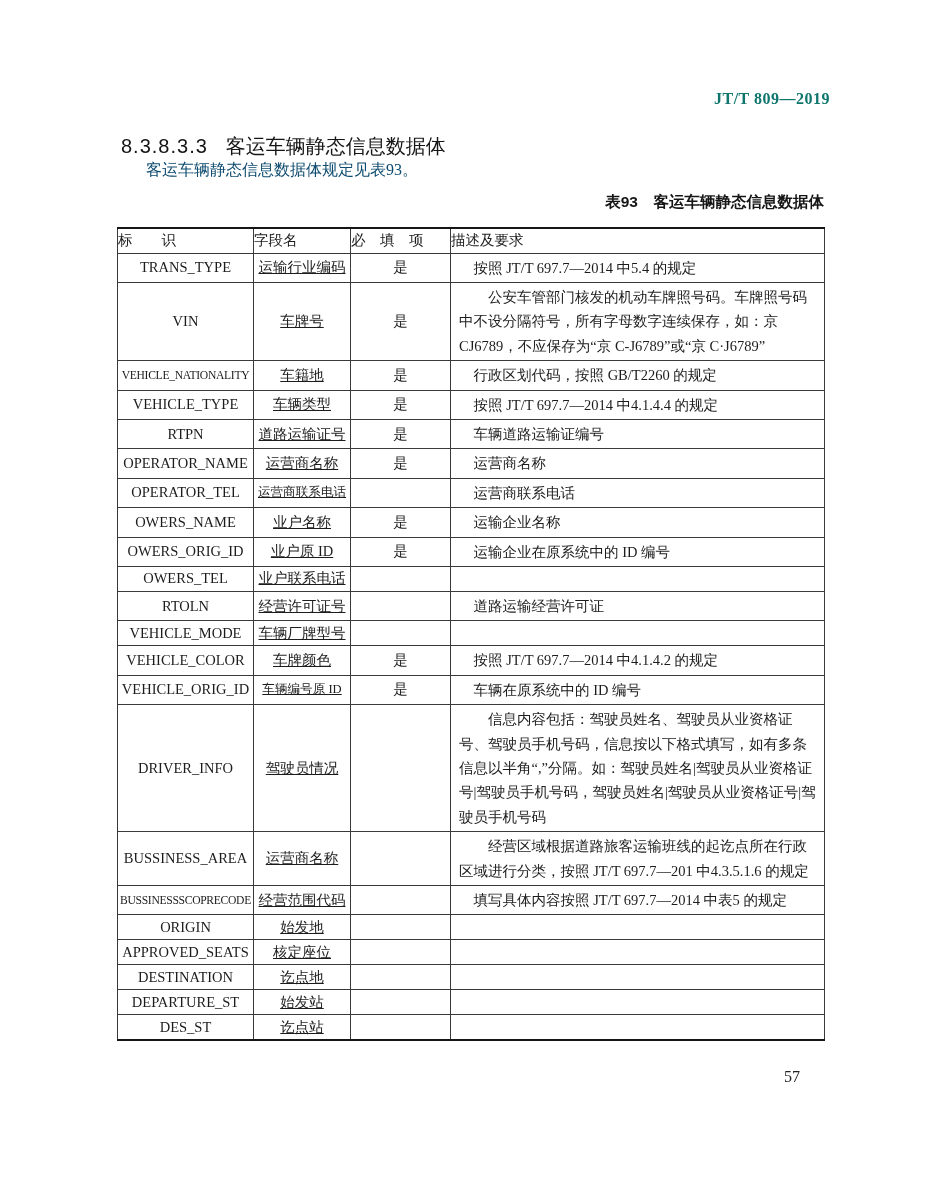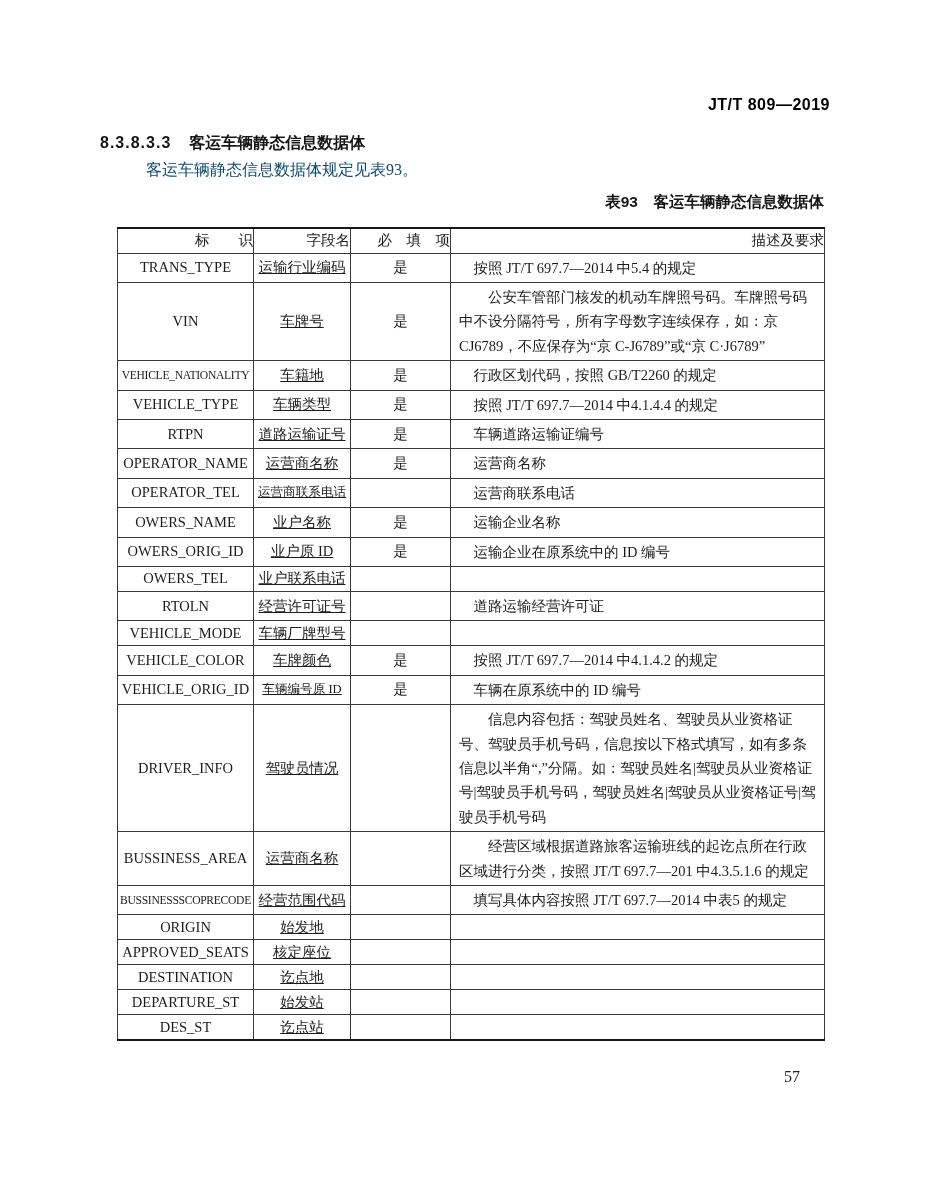--- a/index.html
+++ b/index.html
@@ -10,35 +10,35 @@
   }
   .page {
     position: relative;
     width: 940px;
     height: 1200px;
     background: #ffffff;
     overflow: hidden;
   }
   .running-header {
     position: absolute;
-    top: 96px;
+    top: 90px;
     right: 110px;
-    font-family: Liberation Sans, sans-serif;
+    font-family: Liberation Serif, serif;
     font-weight: 600;
     font-size: 16px;
     letter-spacing: 0.5px;
-    color: #000000;
+    color: #0f766e;
   }
   .section-heading {
     position: absolute;
     top: 133px;
-    left: 100px;
+    left: 121px;
     font-family: "Liberation Sans", "DejaVu Sans", sans-serif;
-    font-weight: 700;
-    font-size: 16px;
+    font-weight: 400;
+    font-size: 20px;
     color: #151515;
     white-space: nowrap;
   }
   .section-heading .sec-num { letter-spacing: 1px; margin-right: 18px; }
   .intro-text {
     position: absolute;
     top: 160px;
     left: 146px;
     font-size: 16px;
     color: #0c4a6e;
@@ -71,21 +71,21 @@
   .spec-table col.col-desc  { width: 374px; }
   .spec-table th, .spec-table td {
     border: 1px solid #3a3a3a;
     vertical-align: middle;
     font-size: 14.5px;
     color: #1c1c1c;
   }
   .spec-table thead th {
     height: 25px;
     font-weight: normal;
-    text-align: right;
+    text-align: left;
     white-space: nowrap;
     overflow: hidden;
   }
   .spec-table td { height: 25px; }
   .c-id {
     text-align: center;
     font-size: 13px;
     white-space: nowrap;
     overflow: hidden;
   }

